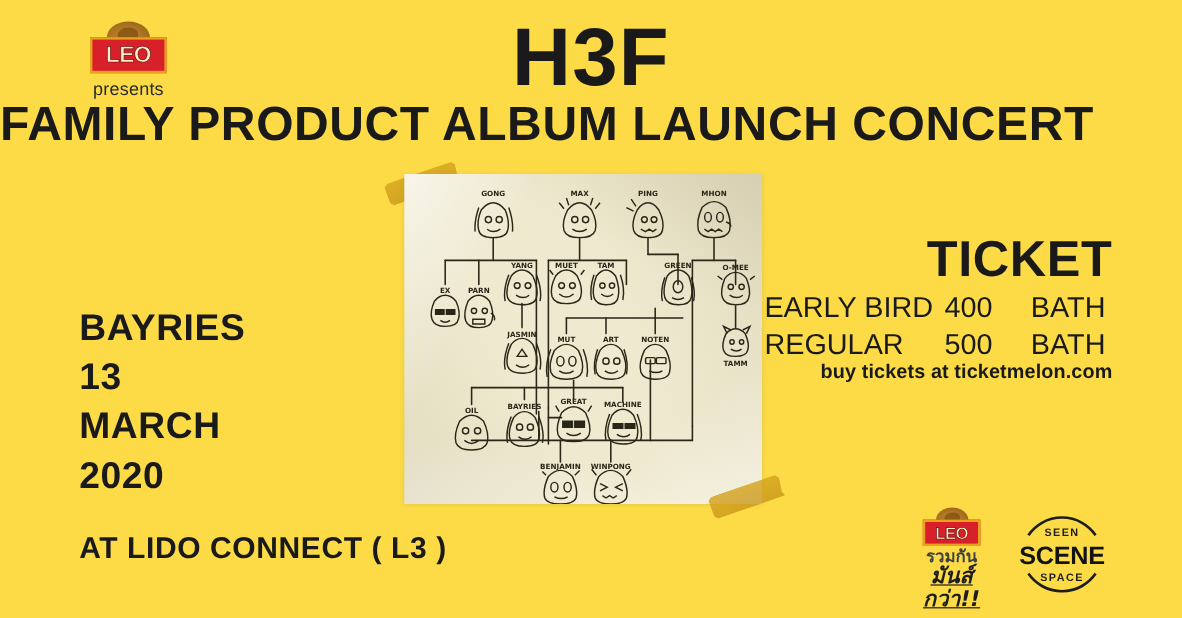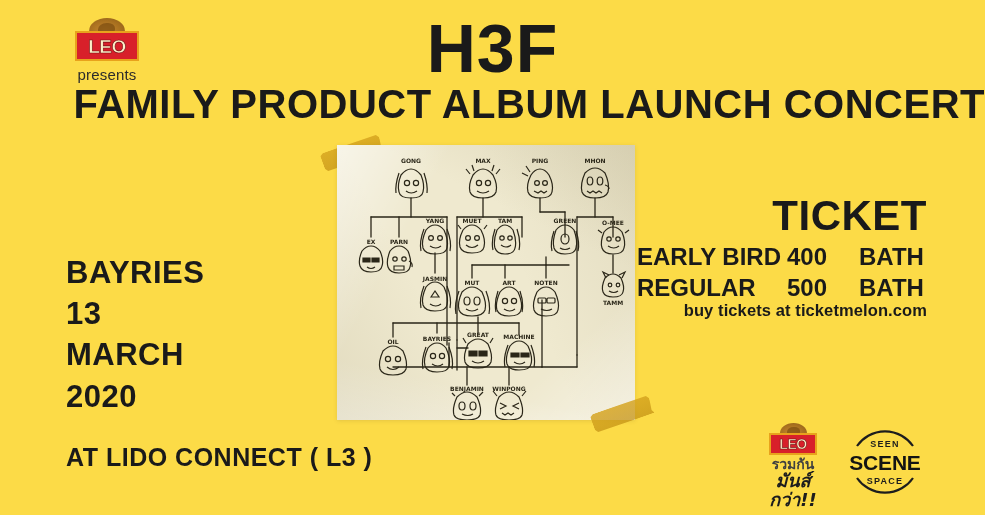--- a/index.html
+++ b/index.html
@@ -93,21 +93,21 @@
     font-size: 68px;
     font-weight: bold;
     letter-spacing: 1px;
     line-height: 1;
   }
   .subtitle {
     position: absolute;
     left: 0;
     right: 0;
     top: 84px;
-    text-align: right;
+    text-align: left;
     font-size: 40px;
     font-weight: bold;
     letter-spacing: 0.5px;
     line-height: 1;
     transform: scaleX(1.0);
   }
 
   
   .date-block {
     position: absolute;
@@ -135,21 +135,21 @@
     font-size: 42px;
     font-weight: bold;
     letter-spacing: 0.5px;
     line-height: 1;
   }
   .ticket-rows {
     position: absolute;
     right: 58px;
     top: 242px;
     font-size: 24px;
-    font-weight: bold;
+    font-weight: normal;
     line-height: 1.28;
     margin-left: 36px;
   }
   .trow {
     display: flex;
     justify-content: flex-end;
     white-space: pre;
   }
   .trow .tname { width: 150px; text-align: left; }
   .trow .tprice { width: 72px; text-align: left; }
@@ -235,20 +235,21 @@
     margin-top: 1px;
     line-height: 1.1;
   }
   .thai2 {
     font-family: "DejaVu Sans", sans-serif;
     font-size: 18px;
     font-weight: bold;
     color: #1d1d1d;
     font-style: italic;
     line-height: 1.05;
+    text-decoration: underline;
   }
   .scene-logo {
     position: absolute;
     left: 843px;
     top: 420px;
     width: 84px;
     height: 84px;
   }
   .scene-logo svg { display: block; }
   .scene-logo .seen-small {

